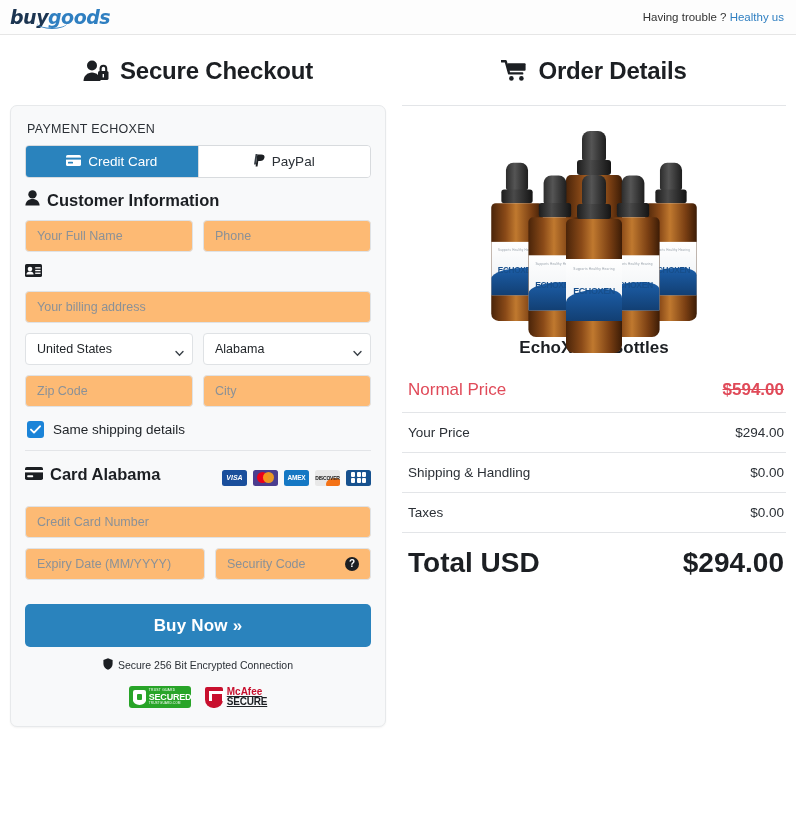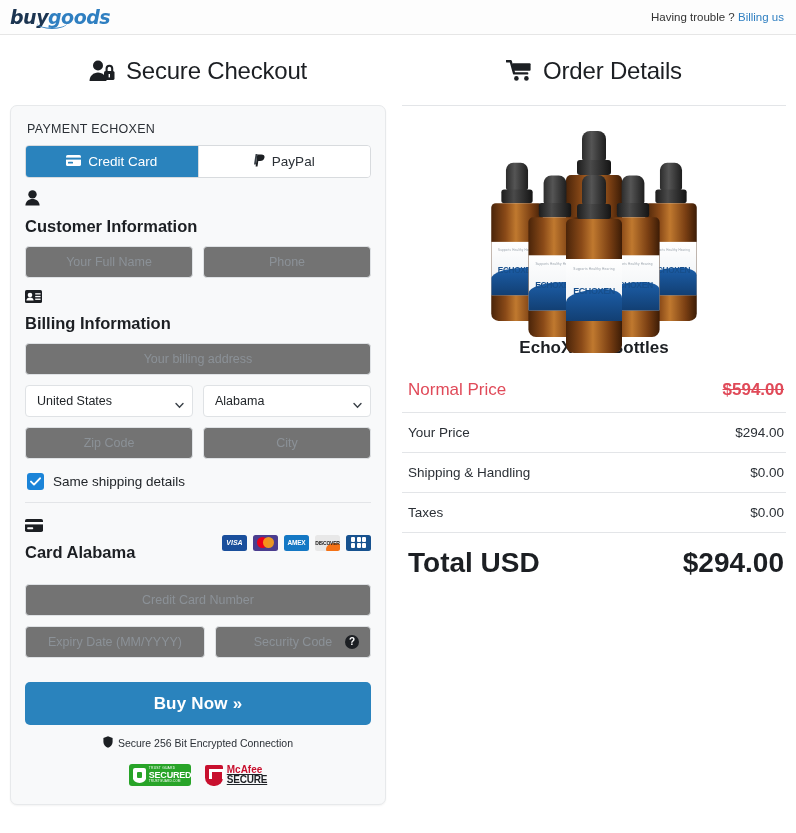--- a/index.html
+++ b/index.html
@@ -52,21 +52,21 @@
   .page { display: flex; width: 796px; }
   .col-left { width: 396px; padding: 0 10px; }
   .col-right { width: 400px; padding: 0 10px 0 6px; }
 
   .section-title {
     display: flex;
     align-items: center;
     justify-content: center;
     gap: 10px;
     font-size: 24px;
-    font-weight: normal;
+    font-weight: bold;
     color: #1c1f23;
     padding: 22px 0 20px 0;
     letter-spacing: -0.2px;
   }
   .section-title svg { display: block; }
 
   
   .card {
     background: #f8f9fa;
     border: 1px solid #e7e9eb;
@@ -101,44 +101,42 @@
   }
   .tab.active {
     background: #2a83bd;
     color: #ffffff;
     font-weight: normal;
   }
   .tab + .tab { border-left: 1px solid #d8dbde; }
 
   .sub-head {
     display: flex;
-    align-items: flex-start;
+    align-items: center;
     gap: 7px;
     font-size: 16.5px;
     font-weight: bold;
     color: #1c1f23;
     margin: 6px 0 10px 0;
-    flex-direction: column;
   }
   .sub-head.card-details { margin-top: 4px; }
 
   .row { display: flex; gap: 10px; margin-bottom: 10px; }
   .field {
     flex: 1;
     height: 32px;
     border: 1px solid #dfe2e5;
     border-radius: 4px;
-    background: #737373;
+    background: #fdba74;
     font-family: "Liberation Sans", sans-serif;
     font-size: 12.5px;
     color: #212529;
     padding: 0 11px;
     outline: none;
     min-width: 0;
-    text-align: center;
   }
   .field::placeholder { color: #8b9197; }
   .field.full { width: 100%; flex: none; }
 
   .select-wrap { flex: 1; position: relative; min-width: 0; }
   .select-wrap select {
     width: 100%;
     height: 32px;
     border: 1px solid #dfe2e5;
     border-radius: 4px;
@@ -382,21 +380,21 @@
 </head>
 <body>
 
 <div class="topbar">
   <div class="logo">
     <span class="buy">buy</span><span class="goods">goods</span>
     <span class="swoosh"></span>
   </div>
   <div class="help">
     <span>Having trouble ?</span>
-    <a href="#">Billing us</a>
+    <a href="#">Healthy us</a>
   </div>
 </div>
 
 <div class="page">
 
   <div class="col-left">
 
     <div class="section-title">
       <span>
         <svg width="27" height="24" viewBox="0 0 27 24">
@@ -456,21 +454,20 @@
         <span>
           <svg width="17" height="13" viewBox="0 0 17 13">
             <rect x="0" y="0" width="17" height="13" rx="1.6" fill="#1c1f23"></rect>
             <circle cx="5" cy="5" r="2.3" fill="#ffffff"></circle>
             <path d="M1.4 10.6c0-2 1.6-3.1 3.6-3.1s3.6 1.1 3.6 3.1z" fill="#ffffff"></path>
             <rect x="10.2" y="3.2" width="5.4" height="1.3" fill="#ffffff"></rect>
             <rect x="10.2" y="5.9" width="5.4" height="1.3" fill="#ffffff"></rect>
             <rect x="10.2" y="8.6" width="5.4" height="1.3" fill="#ffffff"></rect>
           </svg>
         </span>
-        <span>Billing Information</span>
       </div>
 
       <div class="row">
         <input class="field full" type="text" placeholder="Your billing address" style="">
       </div>
 
       <div class="row">
         <div class="select-wrap">
           <select>
             <option>United States</option>

